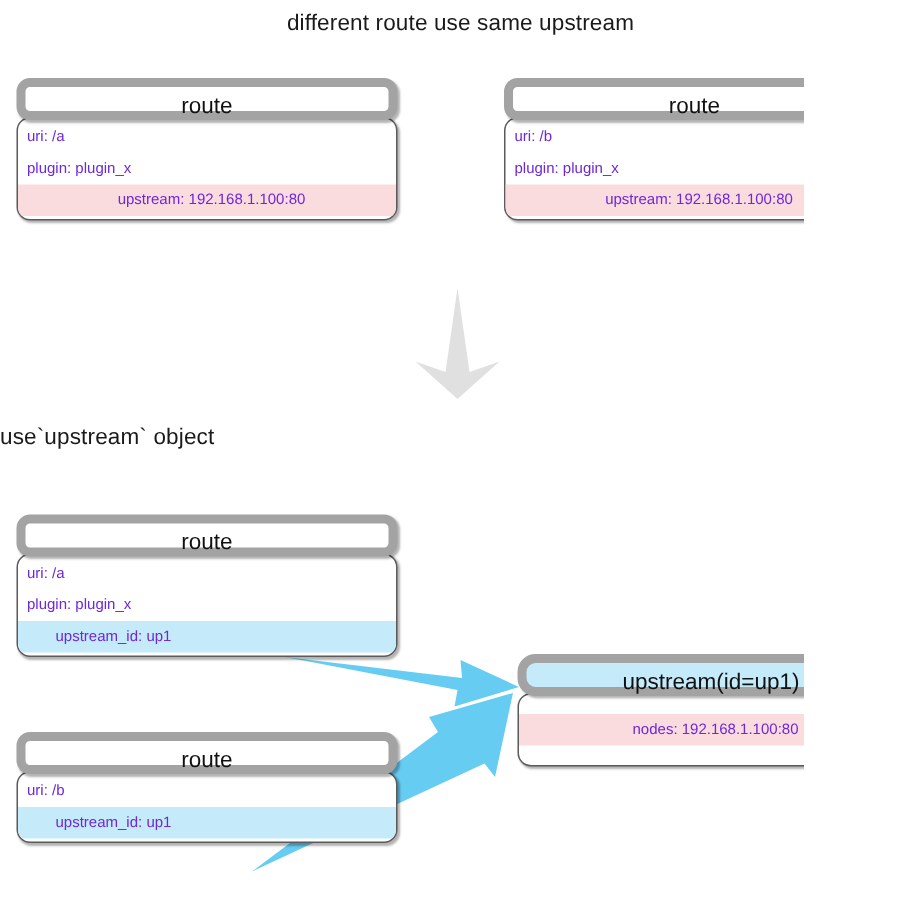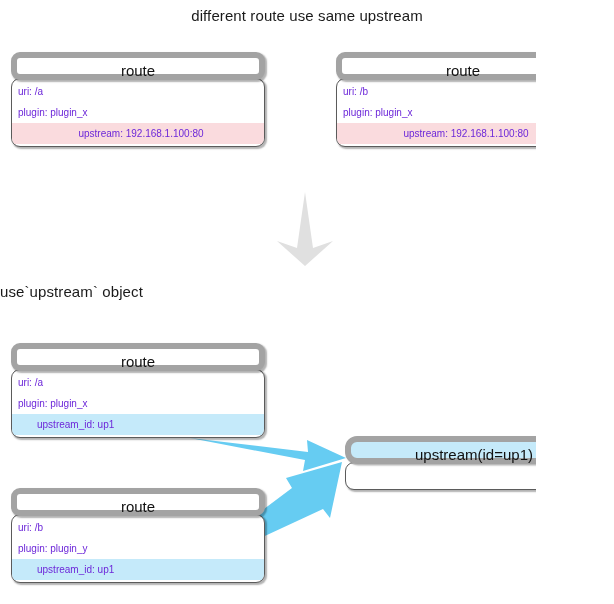--- a/index.html
+++ b/index.html
@@ -122,29 +122,29 @@
       <div class="row">uri: /a</div>
       <div class="row">plugin: plugin_x</div>
       <div class="row blue">upstream_id: up1</div>
     </div>
   </div>
 
   <div class="uml" id="route-b-bot">
     <div class="hdr">route</div>
     <div class="body">
       <div class="row">uri: /b</div>
-      <div class="row">plugin: plugin_y</div>
       <div class="row blue">upstream_id: up1</div>
     </div>
   </div>
 
   <div class="uml" id="upstream-box">
     <div class="hdr blue">upstream(id=up1)</div>
     <div class="body">
       <div class="row pad"></div>
+      <div class="row pink">nodes: 192.168.1.100:80</div>
       <div class="row pad"></div>
     </div>
   </div>
 
   <svg id="arrows" viewBox="0 0 614 604">
 
     <path fill="#e0e0e0" d="M 305 192
              L 313 248
              L 333 241
              L 305 266

